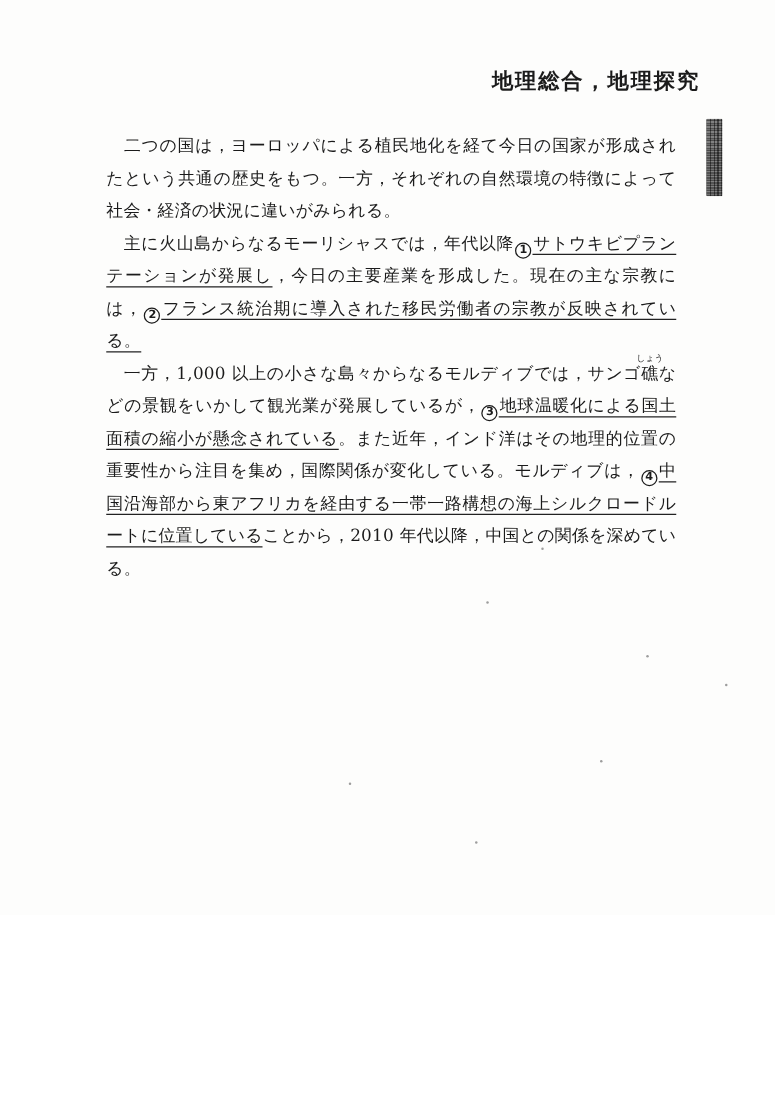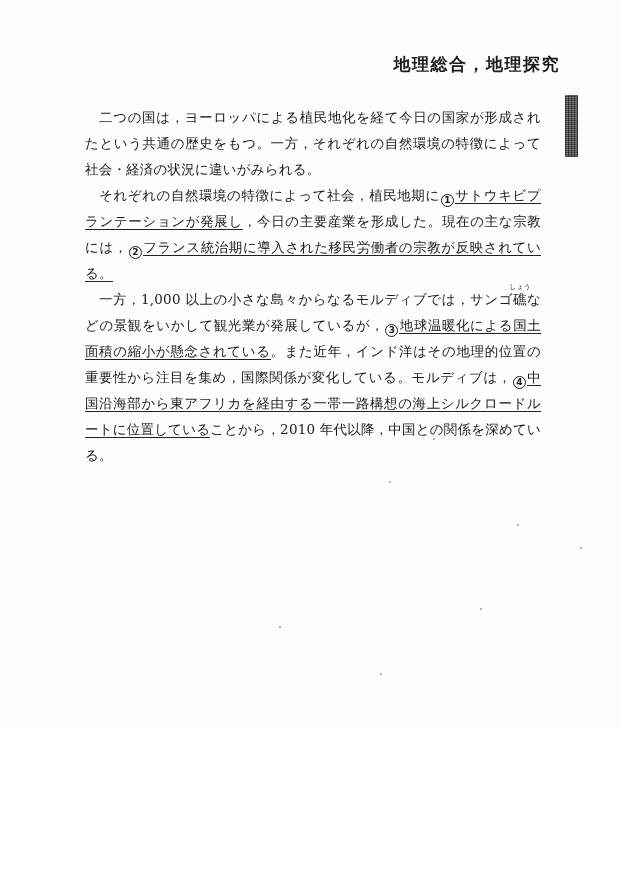--- a/index.html
+++ b/index.html
@@ -105,21 +105,21 @@
 <body>
 
 <div class="page">
 
   <div class="header-title">地理総合，地理探究</div>
 
   <div class="scan-mark"></div>
 
   <div class="body-text">
       <p><span>　二つの国は，ヨーロッパによる植民地化を経て今日の国家が形成されたという共通の歴史をもつ。一方，それぞれの自然環境の特徴によって社会・経済の状況に違いがみられる。</span></p>
-      <p><span>　それぞれの自然環境の特徴によって社会，植民地期に</span><span class="num">1</span><span class="u">サトウキビプランテーションが発展し</span><span>，今日の主要産業を形成した。現在の主な宗教には，</span><span class="num">2</span><span class="u">フランス統治期に導入された移民労働者の宗教が反映されている。</span></p>
+      <p><span>　主に火山島からなるモーリシャスでは，年代以降</span><span class="num">1</span><span class="u">サトウキビプランテーションが発展し</span><span>，今日の主要産業を形成した。現在の主な宗教には，</span><span class="num">2</span><span class="u">フランス統治期に導入された移民労働者の宗教が反映されている。</span></p>
       <p><span>　一方，1,000 以上の小さな島々からなるモルディブでは，サンゴ</span><span class="rb">礁<i class="rt">しょう</i></span><span>などの景観をいかして観光業が発展しているが，</span><span class="num">3</span><span class="u">地球温暖化による国土面積の縮小が懸念されている</span><span>。また近年，インド洋はその地理的位置の重要性から注目を集め，国際関係が変化している。モルディブは，</span><span class="num">4</span><span class="u">中国沿海部から東アフリカを経由する一帯一路構想の海上シルクロードルートに位置している</span><span>ことから，2010 年代以降，中国との関係を深めている。</span></p>
     </div>
 
   <div class="footer-page-number">— 37 —</div>
 
   <div class="footer-code">(4607—37)</div>
 
   <div class="speck" style="left:433px; top:438px;"></div>
   <div class="speck" style="left:389px; top:481px;"></div>
   <div class="speck" style="left:517px; top:524px;"></div>

